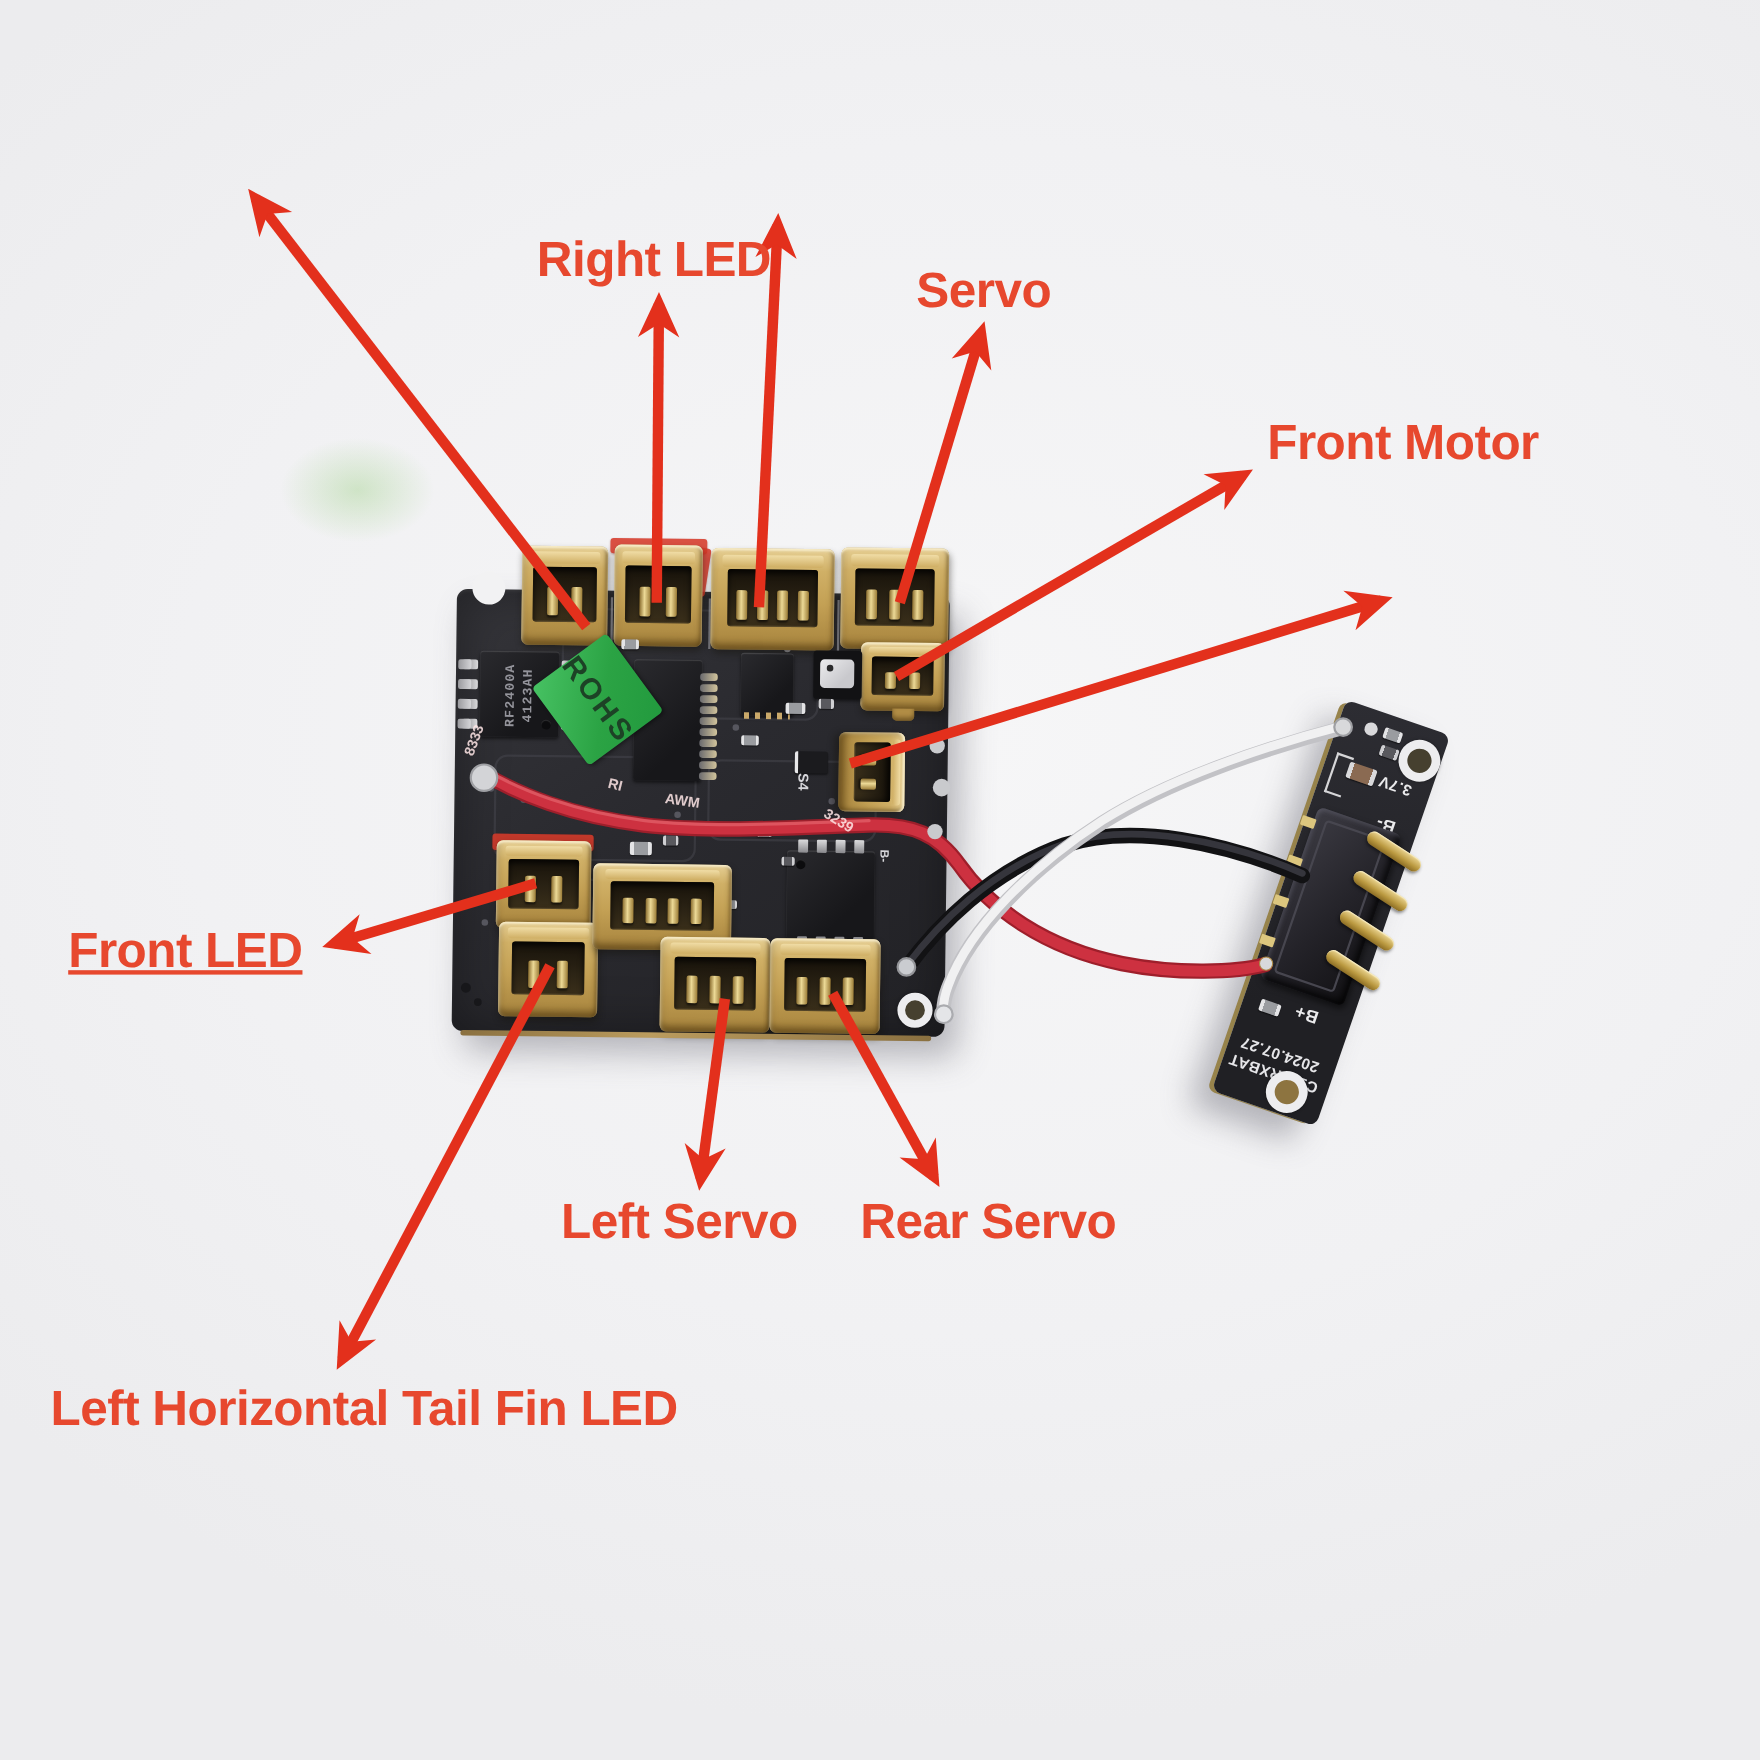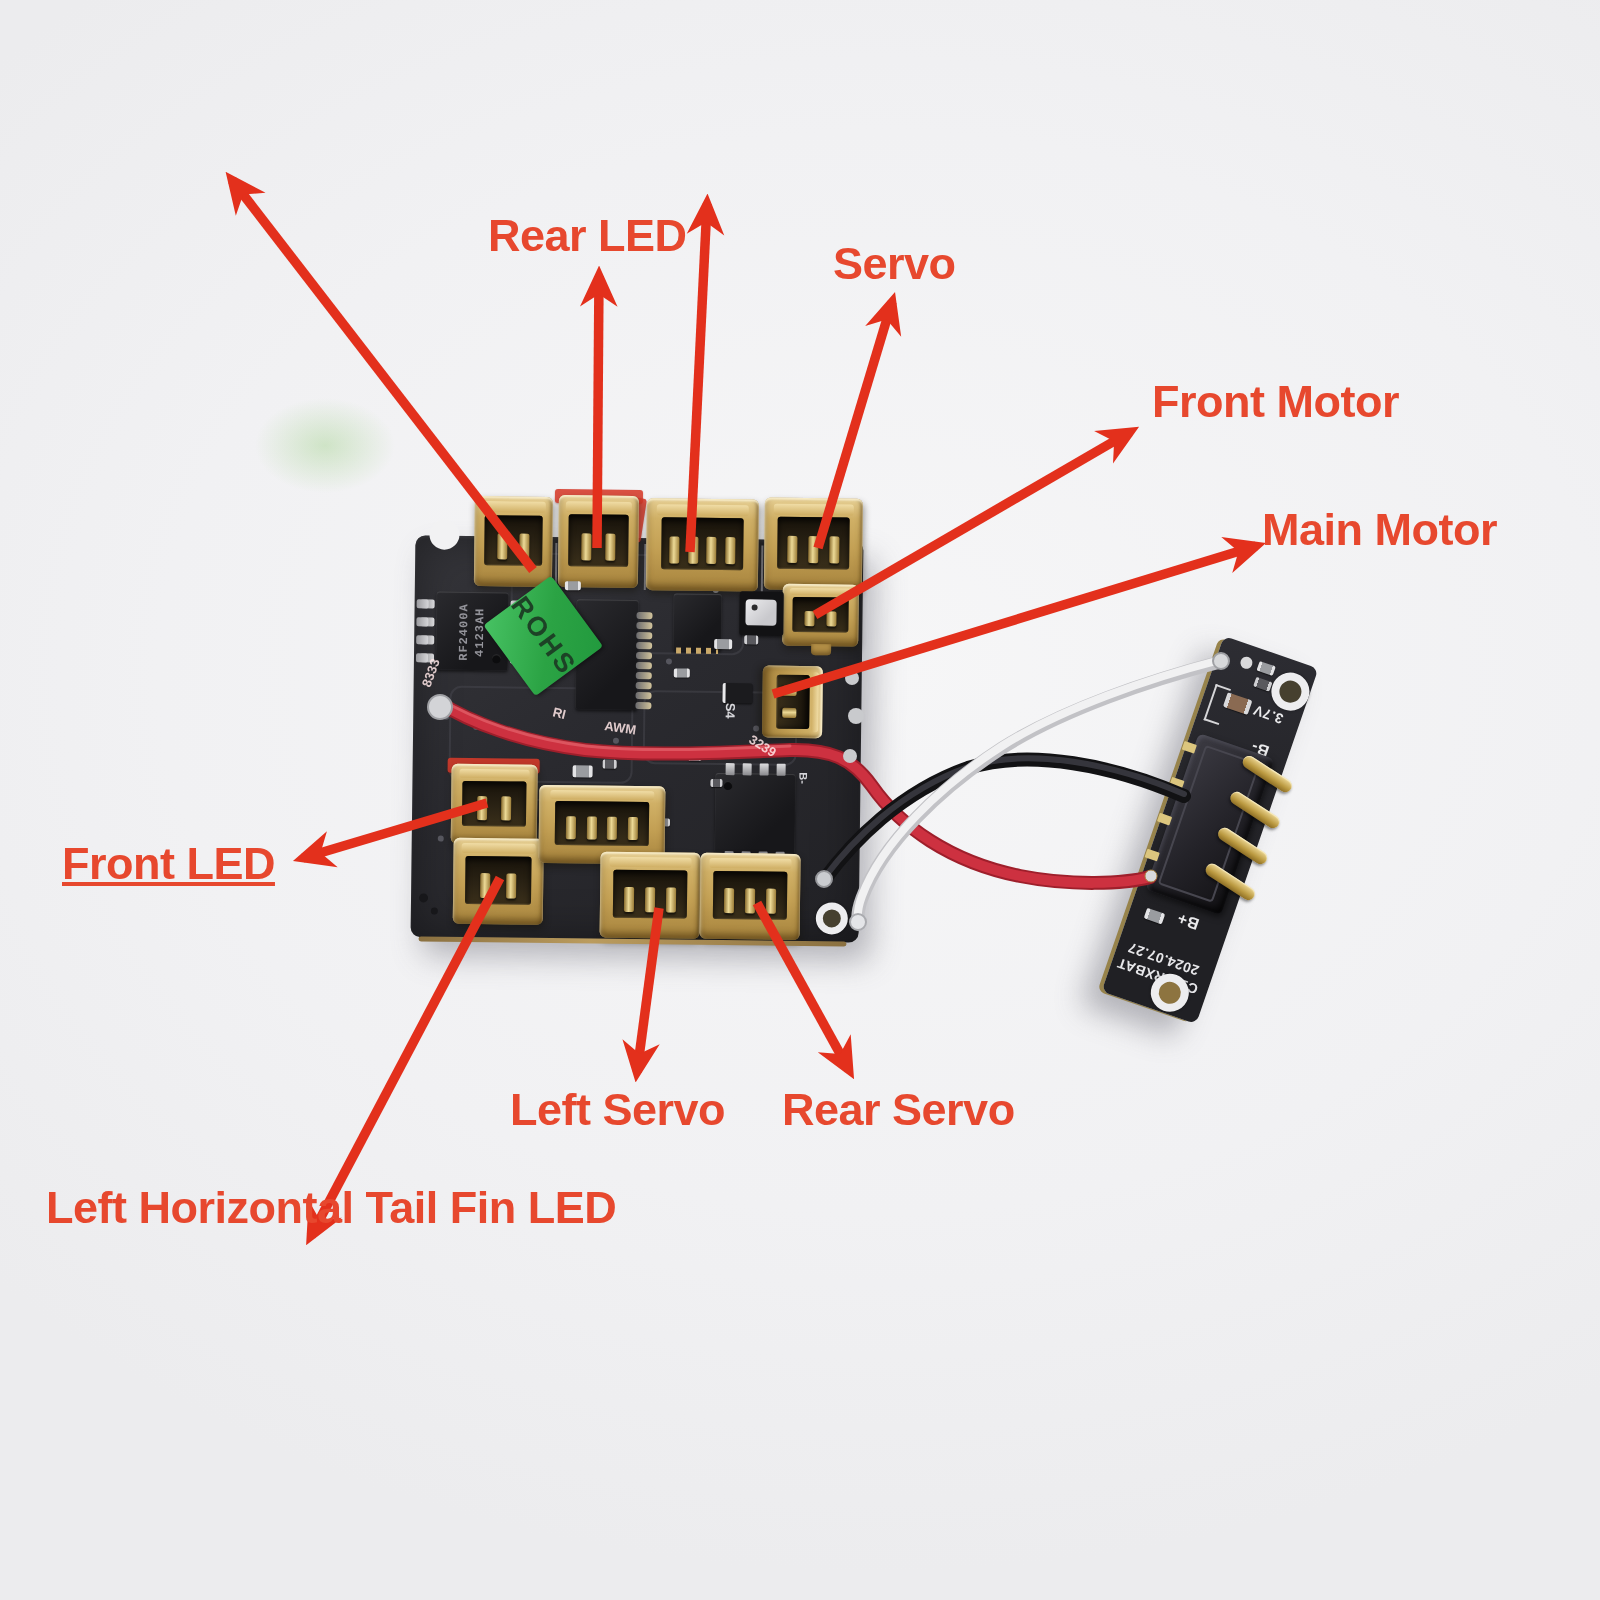--- a/index.html
+++ b/index.html
@@ -364,22 +364,21 @@
       <line x1="818" y1="548" x2="892" y2="302" marker-end="url(#ah)"></line>
       <line x1="815" y1="615" x2="1130" y2="432" marker-end="url(#ah)"></line>
       <line x1="773" y1="694" x2="1256" y2="546" marker-end="url(#ah)"></line>
       <line x1="487" y1="803" x2="303" y2="858" marker-end="url(#ah)"></line>
       <line x1="500" y1="878" x2="311" y2="1236" marker-end="url(#ah)"></line>
       <line x1="659" y1="908" x2="637" y2="1072" marker-end="url(#ah)"></line>
       <line x1="757" y1="903" x2="849" y2="1070" marker-end="url(#ah)"></line>
     </g>
   </svg>
 
-  <div class="lbl" style="left:488px;top:212px;">Rear LED</div>
+  <div class="lbl" style="left:488px;top:212px;">Right LED</div>
   <div class="lbl" style="left:833px;top:240px;">Servo</div>
   <div class="lbl" style="left:1152px;top:378px;">Front Motor</div>
-  <div class="lbl" style="left:1262px;top:506px;">Main Motor</div>
   <div class="lbl" style="left:62px;top:840px;text-decoration:underline;">Front LED</div>
   <div class="lbl" style="left:510px;top:1086px;">Left Servo</div>
   <div class="lbl" style="left:782px;top:1086px;">Rear Servo</div>
-  <div class="lbl" style="left:46px;top:1184px;">Left Horizontal Tail Fin LED</div>
+  <div class="lbl" style="left:46px;top:1256px;">Left Horizontal Tail Fin LED</div>
 
 </div>
 
 </body></html>

